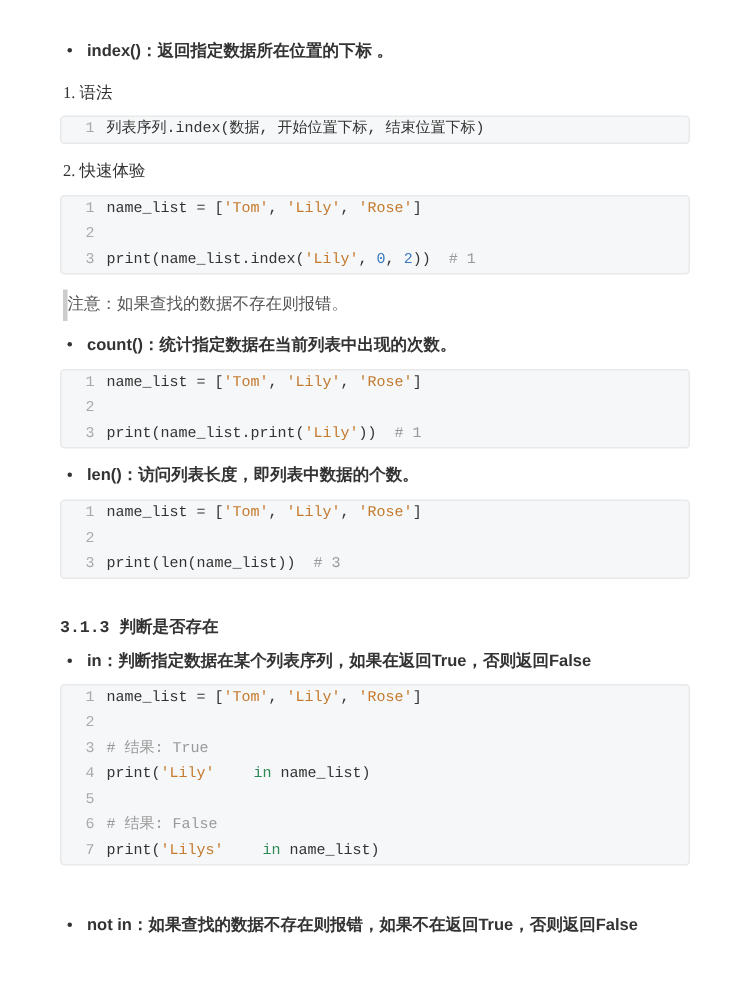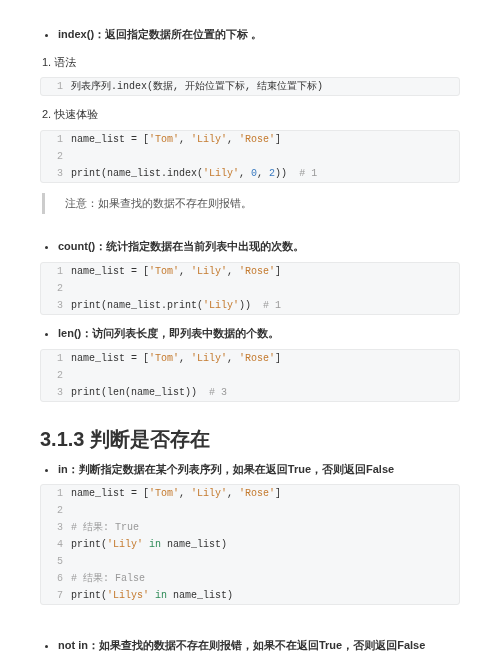--- a/index.html
+++ b/index.html
@@ -18,20 +18,21 @@
     margin: 6px 0;
   }
   ul.bullet li {
     margin: 4px 0;
     line-height: 1.6;
     font-weight: bold;
   }
   .num-item {
     margin: 10px 0 6px 2px;
     line-height: 1.6;
+    font-family: Liberation Serif, serif;
   }
   .codeblock {
     background: #f6f7f8;
     border: 1px solid #e8e9ea;
     border-radius: 3px;
     font-family: Consolas, Monaco, "Courier New", monospace;
     font-size: 10px;
     line-height: 1.7;
     margin: 6px 0 10px 0;
     overflow: hidden;
@@ -47,33 +48,34 @@
     user-select: none;
     flex: 0 0 22px;
   }
   .codeblock .code {
     flex: 1;
     white-space: pre;
     padding-right: 8px;
   }
   .str { color: #c47a2e; text-align: right; }
   .num { color: #3a7ac0; }
-  .kw  { color: #2e8b57; }
+  .kw  { color: #2e8b57; margin-left: 20px; }
   .cmt { color: #999; }
   .note {
     border-left: 3px solid #ccc;
-    padding: 2px 0 2px 20px;
-    margin: 8px 0 24px 2px;
+    padding: 2px 0 2px 0;
+    margin: 8px 0 8px 2px;
     color: #555;
     line-height: 1.6;
   }
   h3.section {
-    font-size: 20px;
+    font-size: 11px;
     font-weight: 700;
     margin: 24px 0 8px 0;
+    font-family: Liberation Mono, monospace;
   }
   .spacer { height: 16px; }
 </style>
 </head>
 <body>
 
 <ul class="bullet">
   <li>index()：返回指定数据所在位置的下标 。</li>
 </ul>
 

